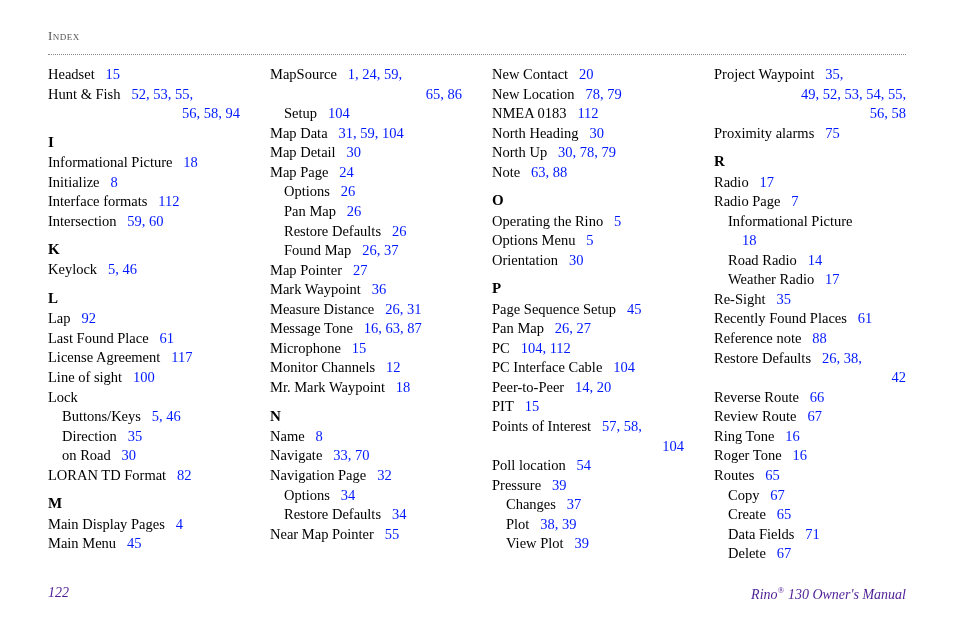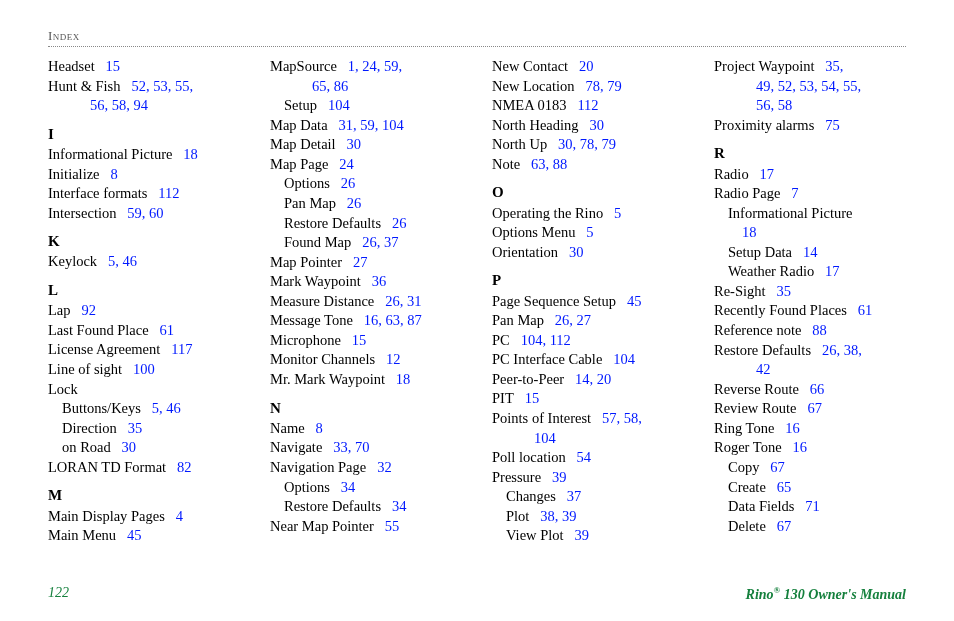--- a/index.html
+++ b/index.html
@@ -10,21 +10,21 @@
     height: 621px;
     position: relative;
     padding: 28px 48px 22px 48px;
     color: #000;
   }
   .running-head {
     font-variant: small-caps;
     font-size: 13px;
     letter-spacing: 0.5px;
     color: #555;
-    margin-bottom: 2px;
+    margin-bottom: 10px;
   }
   .rule {
     border: none;
     border-top: 1px dotted #888;
     margin-bottom: 10px;
   }
   .columns {
     display: flex;
     gap: 30px;
     font-size: 14.5px;
@@ -43,26 +43,26 @@
   .term { color: #000; }
   .pages { color: #0019ff; }
   .pages a { color: #0019ff; text-decoration: none; }
   .footer {
     position: absolute;
     left: 48px; right: 48px; bottom: 18px;
     display: flex;
     justify-content: space-between;
     font-size: 14px;
     font-style: italic;
-    color: #15803d;
+    color: #4c1d95;
   }
   .footer .page-no { font-style: italic; }
-  .footer .trademark { font-style: italic; font-weight: bold; }
+  .footer .trademark { font-style: italic; }
   .footer .reg { font-size: 9px; vertical-align: super; font-style: normal; }
-  .wrap-cont { padding-left: 42px; }
+  .wrap-cont { padding-left: 42px; text-align: right; }
 </style>
 </head>
 <body>
 
 <div class="running-head">Index</div>
 <hr class="rule">
 
 <div class="columns">
   <div class="col">
       <div class="entry"><span class="term">Headset</span>&nbsp;&nbsp;&nbsp;<span class="pages"><a>15</a></span></div>
@@ -144,31 +144,32 @@
   <div class="col">
       <div class="entry"><span class="term">Project Waypoint</span>&nbsp;&nbsp;&nbsp;<span class="pages"><a>35</a>,</span></div>
       <div class="entry wrap-cont"><span class="pages"><a>49</a>, <a>52</a>, <a>53</a>, <a>54</a>, <a>55</a>,</span></div>
       <div class="entry wrap-cont"><span class="pages"><a>56</a>, <a>58</a></span></div>
       <div class="entry"><span class="term">Proximity alarms</span>&nbsp;&nbsp;&nbsp;<span class="pages"><a>75</a></span></div>
       <div class="section-letter">R</div>
       <div class="entry"><span class="term">Radio</span>&nbsp;&nbsp;&nbsp;<span class="pages"><a>17</a></span></div>
       <div class="entry"><span class="term">Radio Page</span>&nbsp;&nbsp;&nbsp;<span class="pages"><a>7</a></span></div>
       <div class="entry sub1"><span class="term">Informational Picture</span></div>
       <div class="entry sub2"><span class="pages"><a>18</a></span></div>
-      <div class="entry sub1"><span class="term">Setup Data</span>&nbsp;&nbsp;&nbsp;<span class="pages"><a>14</a></span></div>
+      <div class="entry sub1"><span class="term">Road Radio</span>&nbsp;&nbsp;&nbsp;<span class="pages"><a>14</a></span></div>
       <div class="entry sub1"><span class="term">Weather Radio</span>&nbsp;&nbsp;&nbsp;<span class="pages"><a>17</a></span></div>
       <div class="entry"><span class="term">Re-Sight</span>&nbsp;&nbsp;&nbsp;<span class="pages"><a>35</a></span></div>
       <div class="entry"><span class="term">Recently Found Places</span>&nbsp;&nbsp;&nbsp;<span class="pages"><a>61</a></span></div>
       <div class="entry"><span class="term">Reference note</span>&nbsp;&nbsp;&nbsp;<span class="pages"><a>88</a></span></div>
       <div class="entry"><span class="term">Restore Defaults</span>&nbsp;&nbsp;&nbsp;<span class="pages"><a>26</a>, <a>38</a>,</span></div>
       <div class="entry wrap-cont"><span class="pages"><a>42</a></span></div>
       <div class="entry"><span class="term">Reverse Route</span>&nbsp;&nbsp;&nbsp;<span class="pages"><a>66</a></span></div>
       <div class="entry"><span class="term">Review Route</span>&nbsp;&nbsp;&nbsp;<span class="pages"><a>67</a></span></div>
       <div class="entry"><span class="term">Ring Tone</span>&nbsp;&nbsp;&nbsp;<span class="pages"><a>16</a></span></div>
       <div class="entry"><span class="term">Roger Tone</span>&nbsp;&nbsp;&nbsp;<span class="pages"><a>16</a></span></div>
+      <div class="entry"><span class="term">Routes</span>&nbsp;&nbsp;&nbsp;<span class="pages"><a>65</a></span></div>
       <div class="entry sub1"><span class="term">Copy</span>&nbsp;&nbsp;&nbsp;<span class="pages"><a>67</a></span></div>
       <div class="entry sub1"><span class="term">Create</span>&nbsp;&nbsp;&nbsp;<span class="pages"><a>65</a></span></div>
       <div class="entry sub1"><span class="term">Data Fields</span>&nbsp;&nbsp;&nbsp;<span class="pages"><a>71</a></span></div>
       <div class="entry sub1"><span class="term">Delete</span>&nbsp;&nbsp;&nbsp;<span class="pages"><a>67</a></span></div>
     </div>
 </div>
 
 <div class="footer">
   <span class="page-no">122</span>
   <span class="trademark">

